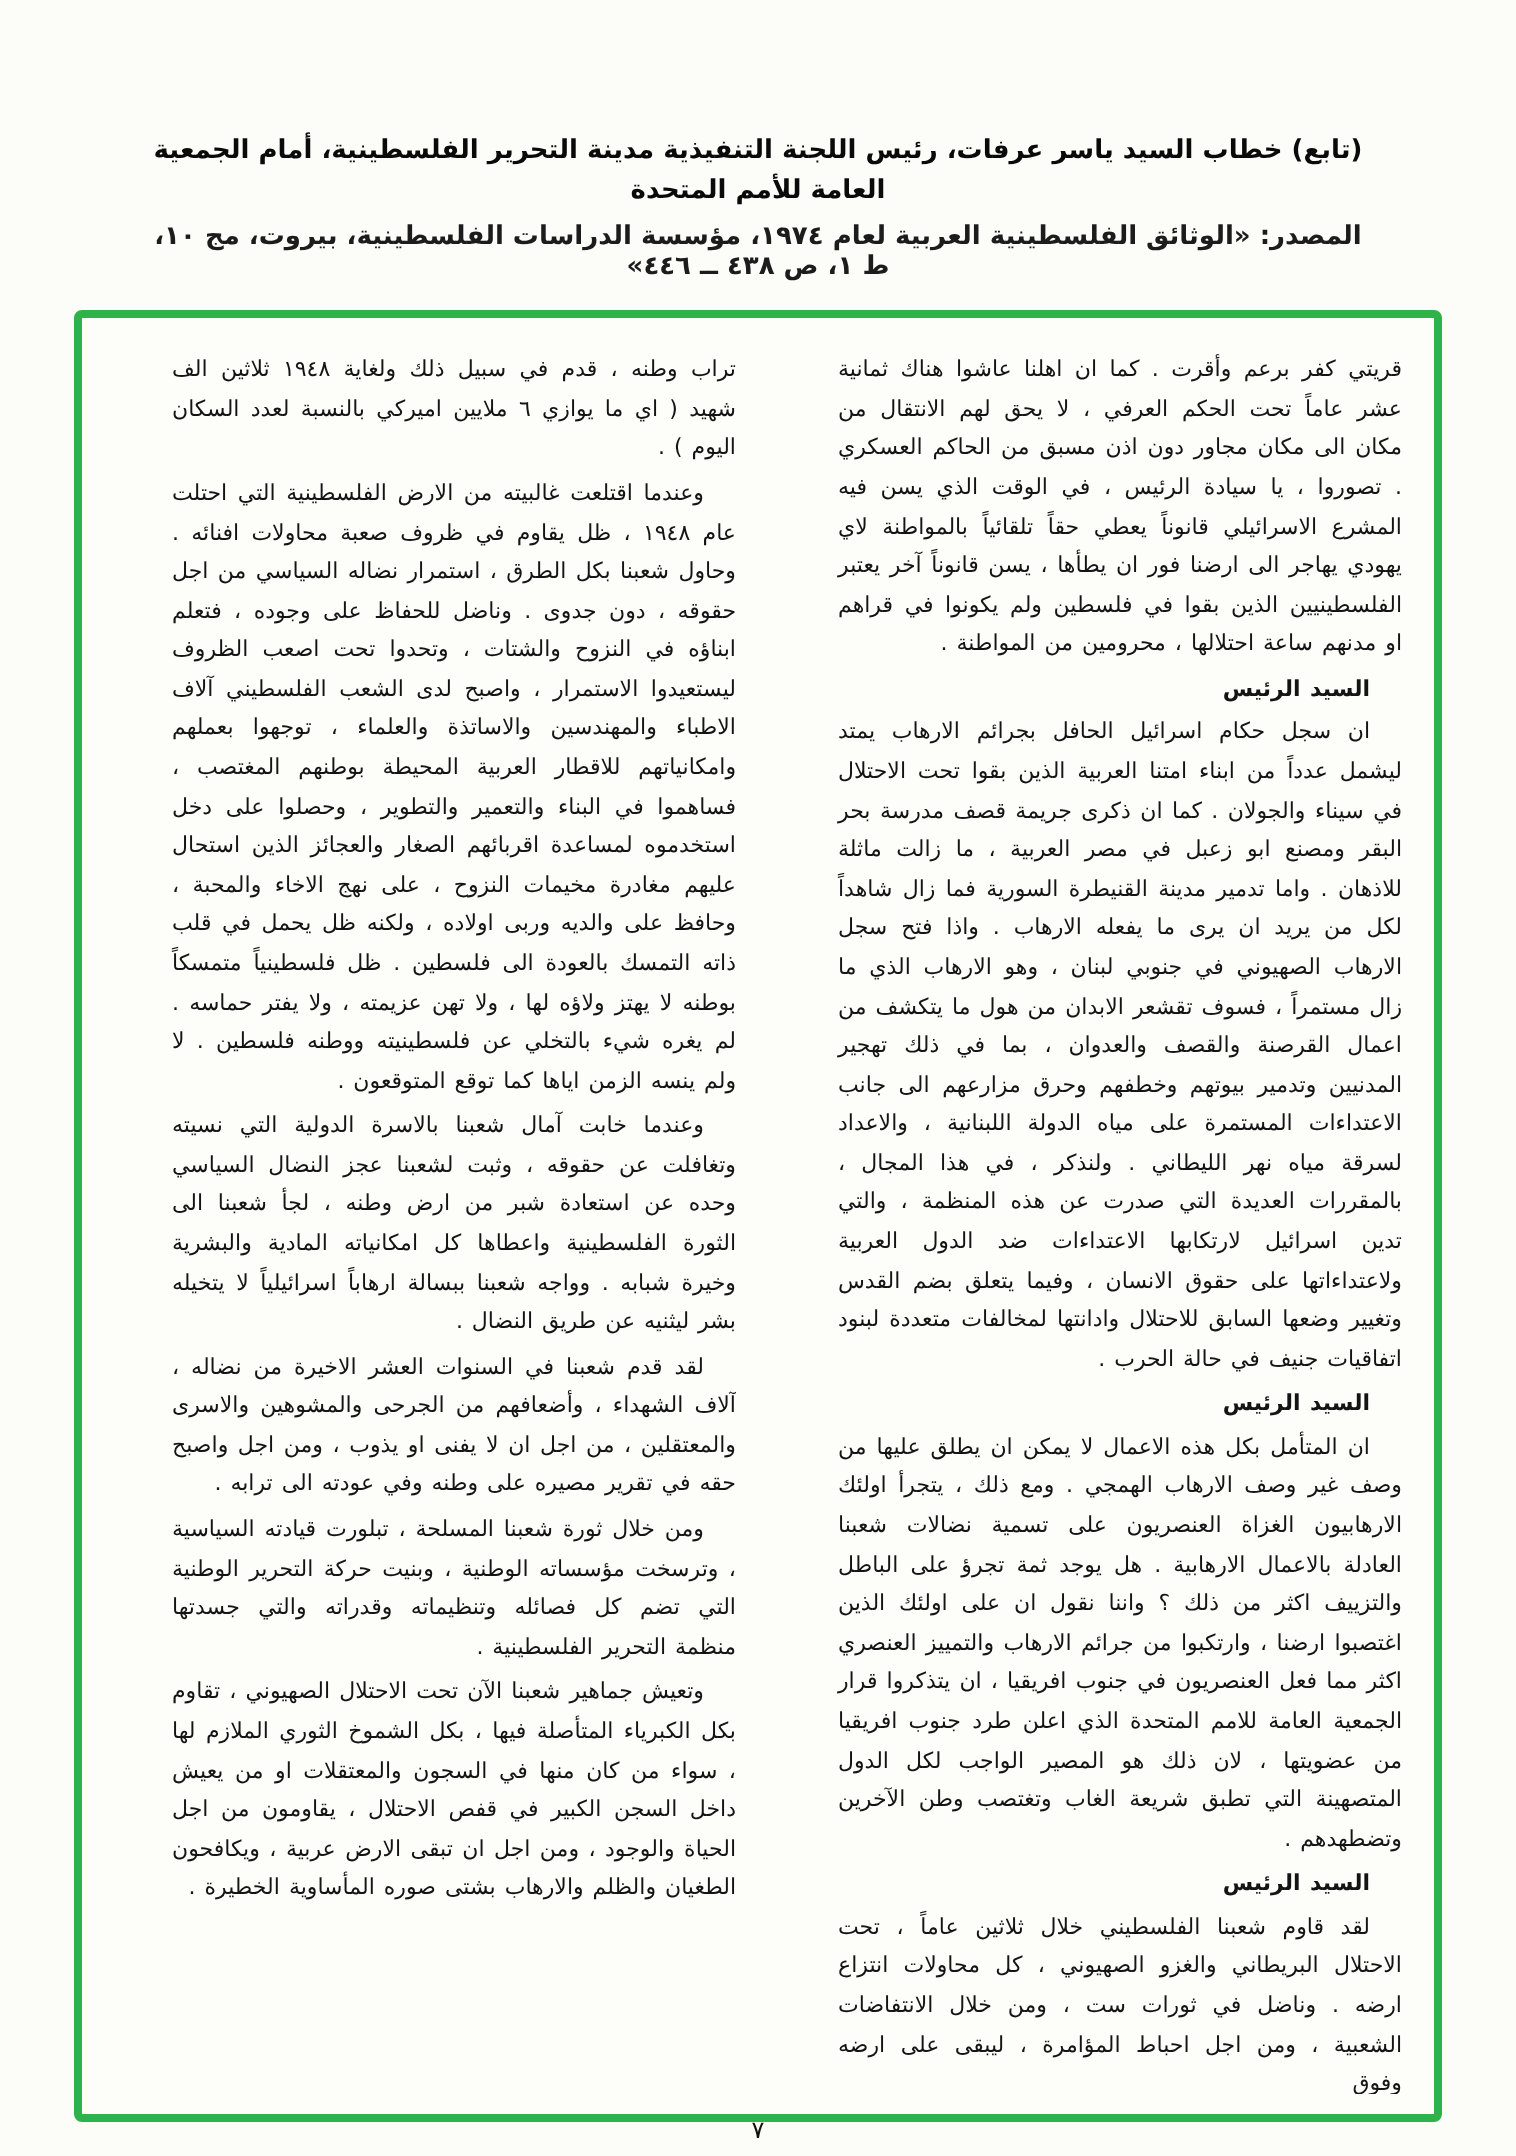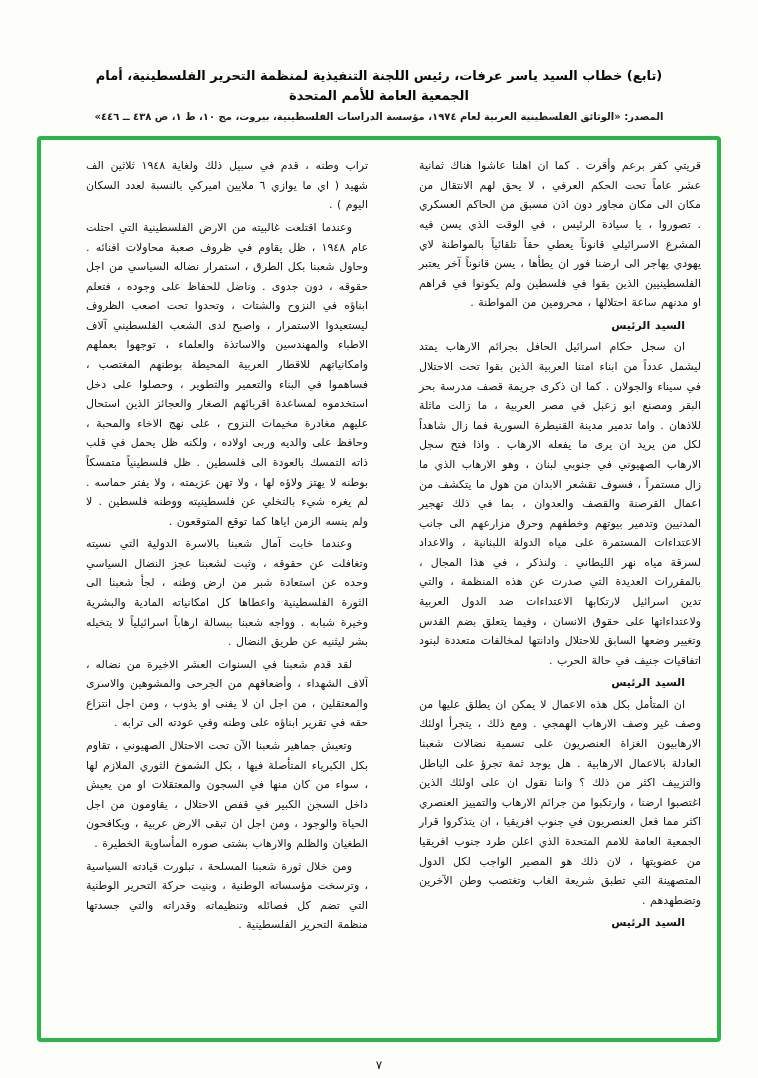--- a/index.html
+++ b/index.html
@@ -19,21 +19,21 @@
     margin: 0 auto;
     text-align: center;
   }
   .doc-title {
     font-size: 13px;
     font-weight: bold;
     line-height: 1.55;
     color: #0a0a0a;
   }
   .doc-source {
-    font-size: 10px;
+    font-size: 13px;
     font-weight: bold;
     margin-top: 5px;
     color: #1c1c1c;
   }
   .content-frame {
     width: 684px;
     height: 906px;
     margin: 14px auto 0;
     border: 4px solid #2db34a;
     border-radius: 4px;
@@ -62,36 +62,37 @@
     right: 0;
     text-align: center;
     font-size: 12px;
     color: #111;
   }
 </style>
 </head>
 <body style="background: rgb(252, 252, 249);">
 
 <div class="page-header">
-  <div class="doc-title">(تابع) خطاب السيد ياسر عرفات، رئيس اللجنة التنفيذية لمنظمة التحرير الفلسطينية، أمام الجمعية العامة للأمم المتحدة</div>
+  <div class="doc-title">(تابع) خطاب السيد ياسر عرفات، رئيس اللجنة التنفيذية مدينة التحرير الفلسطينية، أمام الجمعية العامة للأمم المتحدة</div>
   <div class="doc-source">المصدر: «الوثائق الفلسطينية العربية لعام ١٩٧٤، مؤسسة الدراسات الفلسطينية، بيروت، مج ١٠، ط ١، ص ٤٣٨ ــ ٤٤٦»</div>
 </div>
 
 <div class="content-frame" style="border-color: rgb(45, 179, 74);">
   <div class="col">
       <p class="para cont">قريتي كفر برعم وأقرت . كما ان اهلنا عاشوا هناك ثمانية عشر عاماً تحت الحكم العرفي ، لا يحق لهم الانتقال من مكان الى مكان مجاور دون اذن مسبق من الحاكم العسكري . تصوروا ، يا سيادة الرئيس ، في الوقت الذي يسن فيه المشرع الاسرائيلي قانوناً يعطي حقاً تلقائياً بالمواطنة لاي يهودي يهاجر الى ارضنا فور ان يطأها ، يسن قانوناً آخر يعتبر الفلسطينيين الذين بقوا في فلسطين ولم يكونوا في قراهم او مدنهم ساعة احتلالها ، محرومين من المواطنة .</p>
       <p class="para salutation">السيد الرئيس</p>
       <p class="para body">ان سجل حكام اسرائيل الحافل بجرائم الارهاب يمتد ليشمل عدداً من ابناء امتنا العربية الذين بقوا تحت الاحتلال في سيناء والجولان . كما ان ذكرى جريمة قصف مدرسة بحر البقر ومصنع ابو زعبل في مصر العربية ، ما زالت ماثلة للاذهان . واما تدمير مدينة القنيطرة السورية فما زال شاهداً لكل من يريد ان يرى ما يفعله الارهاب . واذا فتح سجل الارهاب الصهيوني في جنوبي لبنان ، وهو الارهاب الذي ما زال مستمراً ، فسوف تقشعر الابدان من هول ما يتكشف من اعمال القرصنة والقصف والعدوان ، بما في ذلك تهجير المدنيين وتدمير بيوتهم وخطفهم وحرق مزارعهم الى جانب الاعتداءات المستمرة على مياه الدولة اللبنانية ، والاعداد لسرقة مياه نهر الليطاني . ولنذكر ، في هذا المجال ، بالمقررات العديدة التي صدرت عن هذه المنظمة ، والتي تدين اسرائيل لارتكابها الاعتداءات ضد الدول العربية ولاعتداءاتها على حقوق الانسان ، وفيما يتعلق بضم القدس وتغيير وضعها السابق للاحتلال وادانتها لمخالفات متعددة لبنود اتفاقيات جنيف في حالة الحرب .</p>
       <p class="para salutation">السيد الرئيس</p>
       <p class="para body">ان المتأمل بكل هذه الاعمال لا يمكن ان يطلق عليها من وصف غير وصف الارهاب الهمجي . ومع ذلك ، يتجرأ اولئك الارهابيون الغزاة العنصريون على تسمية نضالات شعبنا العادلة بالاعمال الارهابية . هل يوجد ثمة تجرؤ على الباطل والتزييف اكثر من ذلك ؟ واننا نقول ان على اولئك الذين اغتصبوا ارضنا ، وارتكبوا من جرائم الارهاب والتمييز العنصري اكثر مما فعل العنصريون في جنوب افريقيا ، ان يتذكروا قرار الجمعية العامة للامم المتحدة الذي اعلن طرد جنوب افريقيا من عضويتها ، لان ذلك هو المصير الواجب لكل الدول المتصهينة التي تطبق شريعة الغاب وتغتصب وطن الآخرين وتضطهدهم .</p>
       <p class="para salutation">السيد الرئيس</p>
+      <p class="para body">لقد قاوم شعبنا الفلسطيني خلال ثلاثين عاماً ، تحت الاحتلال البريطاني والغزو الصهيوني ، كل محاولات انتزاع ارضه . وناضل في ثورات ست ، ومن خلال الانتفاضات الشعبية ، ومن اجل احباط المؤامرة ، ليبقى على ارضه وفوق</p>
     </div>
   <div class="col">
       <p class="para cont">تراب وطنه ، قدم في سبيل ذلك ولغاية ١٩٤٨ ثلاثين الف شهيد ( اي ما يوازي ٦ ملايين اميركي بالنسبة لعدد السكان اليوم ) .</p>
       <p class="para body">وعندما اقتلعت غالبيته من الارض الفلسطينية التي احتلت عام ١٩٤٨ ، ظل يقاوم في ظروف صعبة محاولات افنائه . وحاول شعبنا بكل الطرق ، استمرار نضاله السياسي من اجل حقوقه ، دون جدوى . وناضل للحفاظ على وجوده ، فتعلم ابناؤه في النزوح والشتات ، وتحدوا تحت اصعب الظروف ليستعيدوا الاستمرار ، واصبح لدى الشعب الفلسطيني آلاف الاطباء والمهندسين والاساتذة والعلماء ، توجهوا بعملهم وامكانياتهم للاقطار العربية المحيطة بوطنهم المغتصب ، فساهموا في البناء والتعمير والتطوير ، وحصلوا على دخل استخدموه لمساعدة اقربائهم الصغار والعجائز الذين استحال عليهم مغادرة مخيمات النزوح ، على نهج الاخاء والمحبة ، وحافظ على والديه وربى اولاده ، ولكنه ظل يحمل في قلب ذاته التمسك بالعودة الى فلسطين . ظل فلسطينياً متمسكاً بوطنه لا يهتز ولاؤه لها ، ولا تهن عزيمته ، ولا يفتر حماسه . لم يغره شيء بالتخلي عن فلسطينيته ووطنه فلسطين . لا ولم ينسه الزمن اياها كما توقع المتوقعون .</p>
       <p class="para body">وعندما خابت آمال شعبنا بالاسرة الدولية التي نسيته وتغافلت عن حقوقه ، وثبت لشعبنا عجز النضال السياسي وحده عن استعادة شبر من ارض وطنه ، لجأ شعبنا الى الثورة الفلسطينية واعطاها كل امكانياته المادية والبشرية وخيرة شبابه . وواجه شعبنا ببسالة ارهاباً اسرائيلياً لا يتخيله بشر ليثنيه عن طريق النضال .</p>
-      <p class="para body">لقد قدم شعبنا في السنوات العشر الاخيرة من نضاله ، آلاف الشهداء ، وأضعافهم من الجرحى والمشوهين والاسرى والمعتقلين ، من اجل ان لا يفنى او يذوب ، ومن اجل انتزاع حقه في تقرير ابناؤه على وطنه وفي عودته الى ترابه .</p>
+      <p class="para body">لقد قدم شعبنا في السنوات العشر الاخيرة من نضاله ، آلاف الشهداء ، وأضعافهم من الجرحى والمشوهين والاسرى والمعتقلين ، من اجل ان لا يفنى او يذوب ، ومن اجل واصبح حقه في تقرير مصيره على وطنه وفي عودته الى ترابه .</p>
+      <p class="para body">ومن خلال ثورة شعبنا المسلحة ، تبلورت قيادته السياسية ، وترسخت مؤسساته الوطنية ، وبنيت حركة التحرير الوطنية التي تضم كل فصائله وتنظيماته وقدراته والتي جسدتها منظمة التحرير الفلسطينية .</p>
       <p class="para body">وتعيش جماهير شعبنا الآن تحت الاحتلال الصهيوني ، تقاوم بكل الكبرياء المتأصلة فيها ، بكل الشموخ الثوري الملازم لها ، سواء من كان منها في السجون والمعتقلات او من يعيش داخل السجن الكبير في قفص الاحتلال ، يقاومون من اجل الحياة والوجود ، ومن اجل ان تبقى الارض عربية ، ويكافحون الطغيان والظلم والارهاب بشتى صوره المأساوية الخطيرة .</p>
-      <p class="para body">ومن خلال ثورة شعبنا المسلحة ، تبلورت قيادته السياسية ، وترسخت مؤسساته الوطنية ، وبنيت حركة التحرير الوطنية التي تضم كل فصائله وتنظيماته وقدراته والتي جسدتها منظمة التحرير الفلسطينية .</p>
     </div>
 </div>
 
 <div class="page-number">٧</div>
 
 </body></html>

